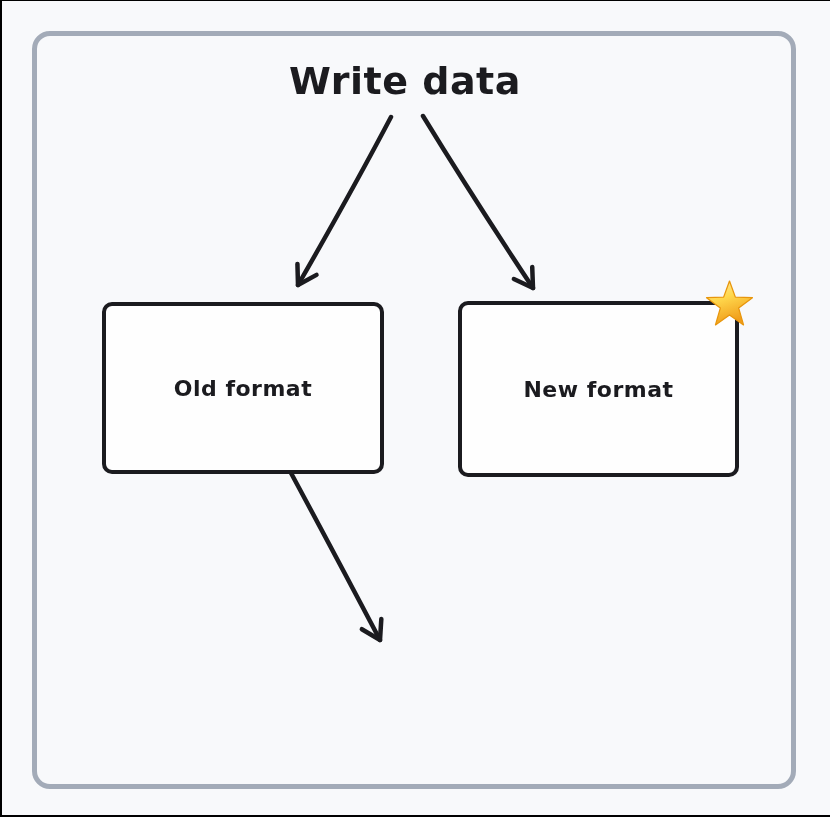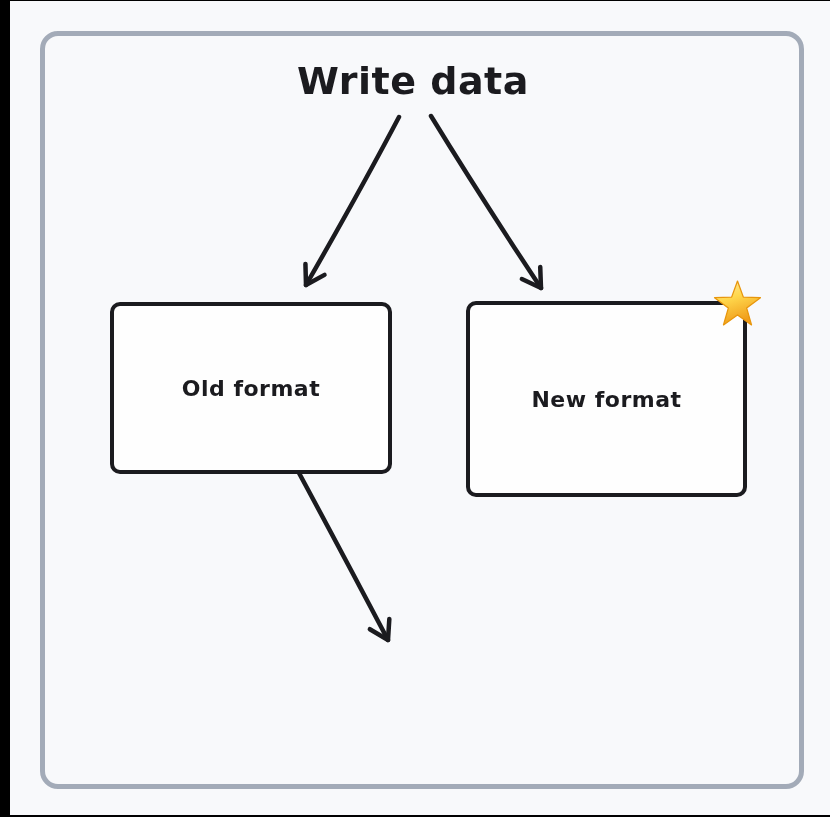--- a/index.html
+++ b/index.html
@@ -8,21 +8,20 @@
     width: 830px; height: 817px;
     background: #000;
     position: relative;
     font-family: "DejaVu Sans", "Liberation Sans", sans-serif;
     overflow: hidden;
   }
   .page {
     position: absolute;
     left: 2px; top: 1px; right: 0; bottom: 2px;
     background: #f8f9fb;
-    margin-left: 8px;
   }
   .frame {
     position: absolute;
     left: 30px; top: 30px;
     width: 764px; height: 758px;
     border: 5px solid #a3abb8;
     border-radius: 18px;
     background: transparent;
   }
   .hand-text {
@@ -38,21 +37,21 @@
   .node {
     position: absolute;
     background: #fefefe;
     border: 4.5px solid #1b1b1f;
     border-radius: 10px;
     display: flex;
     align-items: center;
     justify-content: center;
   }
   .node-old { left: 100px; top: 301px; width: 282px; height: 172px; }
-  .node-new { left: 456px; top: 300px; width: 281px; height: 196px; }
+  .node-new { left: 456px; top: 300px; width: 281px; height: 176px; }
   .node-label {
     color: #1b1b1f;
     font-weight: 700;
     font-size: 22px;
     letter-spacing: 0.5px;
   }
   .arrows-layer {
     position: absolute;
     left: 0; top: 0;
     width: 828px; height: 814px;

